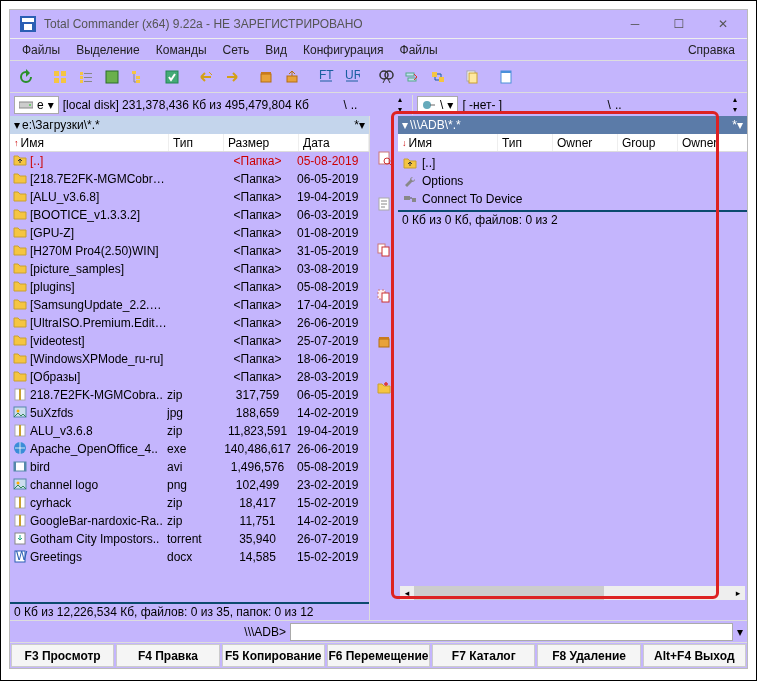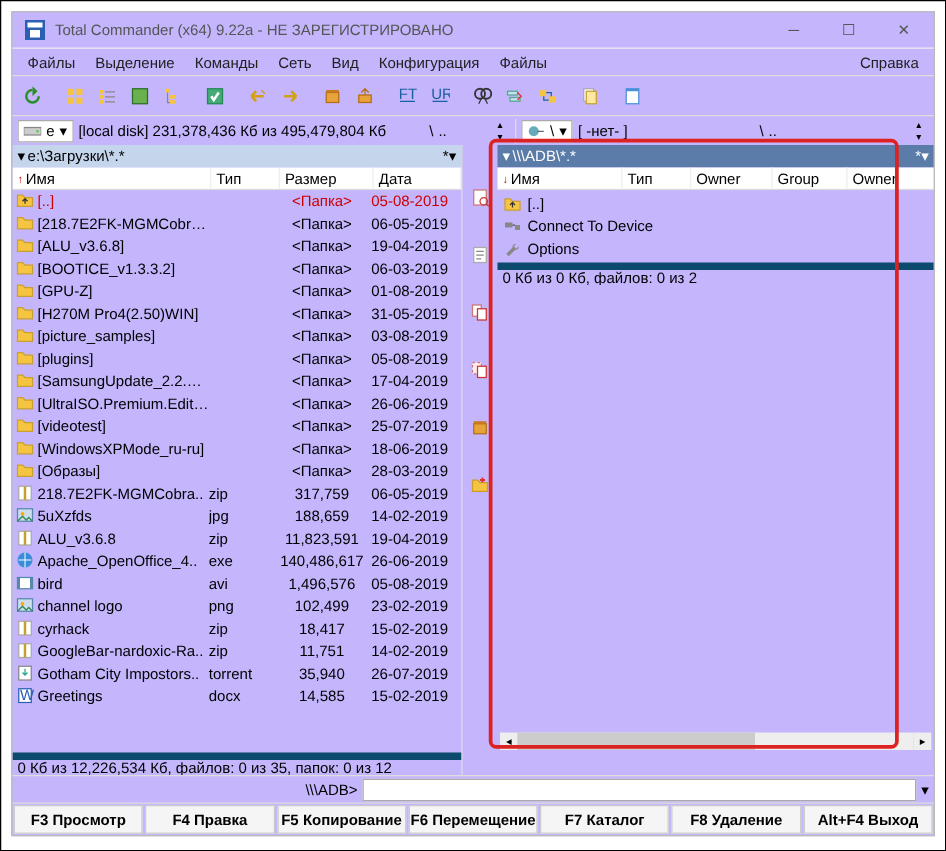--- a/index.html
+++ b/index.html
@@ -42,21 +42,21 @@
 .col-group { width: 60px; }
 .col-sz { width: 40px; }
 .filelist { flex: 1; overflow-y: auto; overflow-x: hidden; }
 .filerow { display: flex; height: 18px; align-items: center; padding: 0 2px; }
 .filerow .icon { width: 16px; height: 16px; margin-right: 2px; flex-shrink: 0; }
 .filerow .name { flex: 1; overflow: hidden; white-space: nowrap; text-overflow: ellipsis; }
 .filerow .tip { width: 55px; overflow: hidden; }
 .filerow .size { width: 75px; text-align: center; padding-right: 4px; }
 .filerow .date { width: 70px; }
 .red { color: #c00; }
-.status { height: 18px; padding: 0 4px; display: flex; align-items: center; border-top: 6px solid #0c4a6e; color: #000; white-space: nowrap; overflow: hidden; }
+.status { height: 18px; padding: 0 4px; display: flex; align-items: center; border-top: 2px solid #0c4a6e; color: #000; white-space: nowrap; overflow: hidden; }
 .cmdbar { height: 22px; display: flex; align-items: center; border-top: 1px solid #ddd; }
 .cmdpath { width: 280px; text-align: right; padding-right: 4px; }
 .cmdinput { flex: 1; border: 1px solid #aaa; height: 18px; }
 .fnbar { height: 26px; display: flex; border-top: 1px solid #ddd; }
 .fn-btn { flex: 1; border: 1px solid #ccc; display: flex; align-items: center; justify-content: center; margin: 1px; background: #f5f5f5; font-weight: bold; }
 .highlight-box { position: absolute; border: 3px solid #d22; border-radius: 6px; top: 110px; left: 390px; width: 328px; height: 488px; pointer-events: none; z-index: 10; }
 .right-items { padding: 2px; }
 .r-item { display: flex; align-items: center; height: 18px; gap: 4px; padding: 0 2px; }
 .r-scroll { position: absolute; bottom: 20px; left: 2px; right: 2px; height: 14px; display: flex; align-items: center; }
 .r-scroll-track { flex: 1; background: #eee; height: 14px; position: relative; }
@@ -610,31 +610,31 @@
       <div class="right-items">
         <div class="r-item">
           <svg width="16" height="14">
                 <path d="M2 3h4l2 2h6v7H2z" fill="#f5c542" stroke="#c9a030"></path>
                 <path d="M8 10V6M6 8l2-2 2 2" stroke="#333" fill="none"></path>
               </svg>
           <span>[..]</span>
         </div>
         <div class="r-item">
           <svg width="16" height="14">
+                <path d="M11 3a3 3 0 0 0-3 3l-5 5 2 2 5-5a3 3 0 0 0 3-3l-2 2-2-2 2-2z" fill="#888"></path>
+              </svg>
+          <span>Options</span>
+        </div>
+        <div class="r-item">
+          <svg width="16" height="14">
                 <rect x="2" y="4" width="6" height="4" fill="#888"></rect>
                 <rect x="10" y="6" width="4" height="4" fill="#888"></rect>
                 <path d="M8 6h2" stroke="#555"></path>
               </svg>
           <span>Connect To Device</span>
-        </div>
-        <div class="r-item">
-          <svg width="16" height="14">
-                <path d="M11 3a3 3 0 0 0-3 3l-5 5 2 2 5-5a3 3 0 0 0 3-3l-2 2-2-2 2-2z" fill="#888"></path>
-              </svg>
-          <span>Options</span>
         </div>
       </div>
       <div class="r-scroll">
         <div class="r-scroll-arr">◂</div>
         <div class="r-scroll-track">
               <div class="r-scroll-thumb"></div>
             </div>
         <div class="r-scroll-arr">▸</div>
       </div>
       <div class="status">0 Кб из 0 Кб, файлов: 0 из 2</div>

